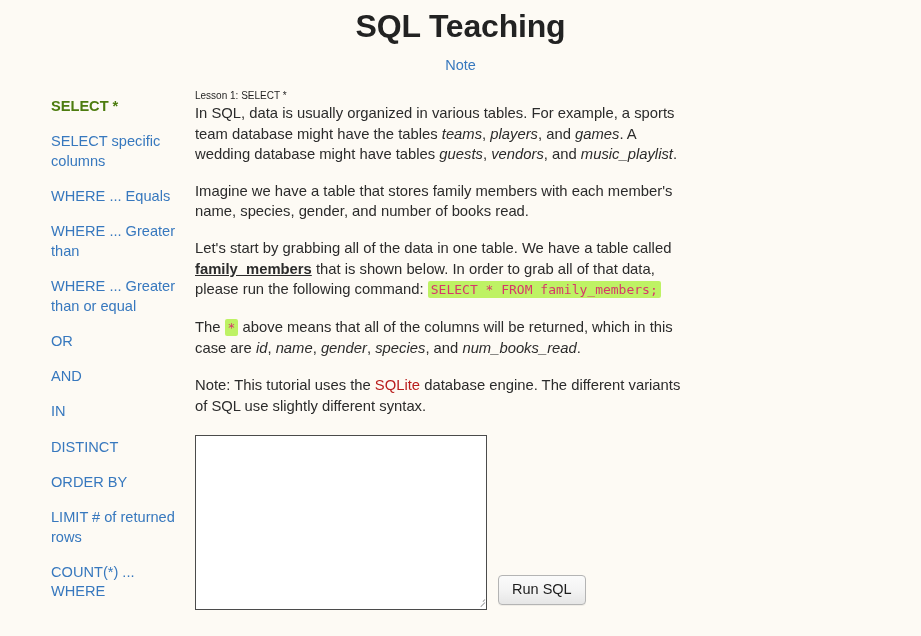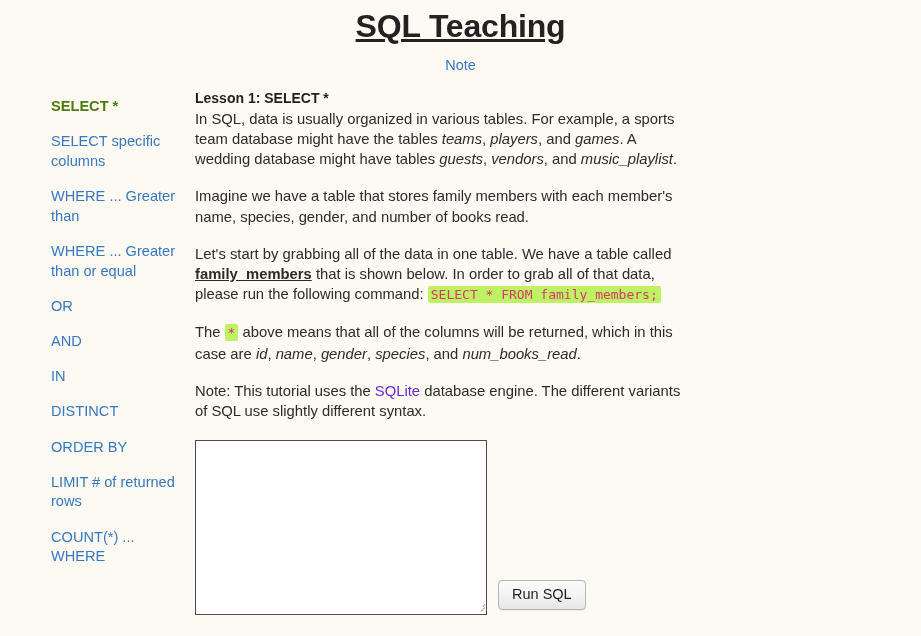--- a/index.html
+++ b/index.html
@@ -11,32 +11,31 @@
     overflow: hidden;
     background: #fdfaf4;
   }
   body {
     font-family: "Liberation Sans", sans-serif;
     color: #2b2b2b;
     font-size: 15px;
     line-height: 1.35;
     -webkit-font-smoothing: antialiased;
   }
-  a { text-decoration: none; color: #6d28d9; }
+  a { text-decoration: none; color: #b91c1c; }
 
   
   #page-title {
     text-align: center;
     font-size: 32px;
     font-weight: bold;
     color: #222222;
     letter-spacing: -0.2px;
     margin: 7px 0 0 0;
     line-height: 1.2;
-    text-decoration: underline;
   }
   #next-link-row {
     text-align: center;
     margin-top: 11px;
     font-size: 14.5px;
   }
   #next-link { color: #3778be; }
 
   
   #layout {
@@ -65,22 +64,22 @@
 
   #content {
     flex: 1 1 auto;
     padding-right: 30px;
     position: relative;
     min-width: 0;
   }
 
   
   #lesson-heading {
-    font-size: 14px;
-    font-weight: bold;
+    font-size: 10px;
+    font-weight: normal;
     color: #1f1f1f;
     margin: 0 0 1px 0;
   }
   .lesson-para {
     margin: 0 0 17px 0;
     font-size: 14.8px;
     line-height: 20.2px;
     color: #2b2b2b;
     max-width: 497px;
   }
@@ -186,20 +185,21 @@
 
   <div id="next-link-row">
     <a href="#" id="next-link">Note</a>
   </div>
 
   <div id="layout">
 
     <nav id="sidebar">
       <a href="#" class="nav-item active">SELECT *</a>
       <a href="#" class="nav-item">SELECT specific columns</a>
+      <a href="#" class="nav-item">WHERE ... Equals</a>
       <a href="#" class="nav-item">WHERE ... Greater than</a>
       <a href="#" class="nav-item">WHERE ... Greater than or equal</a>
       <a href="#" class="nav-item">OR</a>
       <a href="#" class="nav-item">AND</a>
       <a href="#" class="nav-item">IN</a>
       <a href="#" class="nav-item">DISTINCT</a>
       <a href="#" class="nav-item">ORDER BY</a>
       <a href="#" class="nav-item">LIMIT # of returned rows</a>
       <a href="#" class="nav-item">COUNT(*) ... WHERE</a>
 

